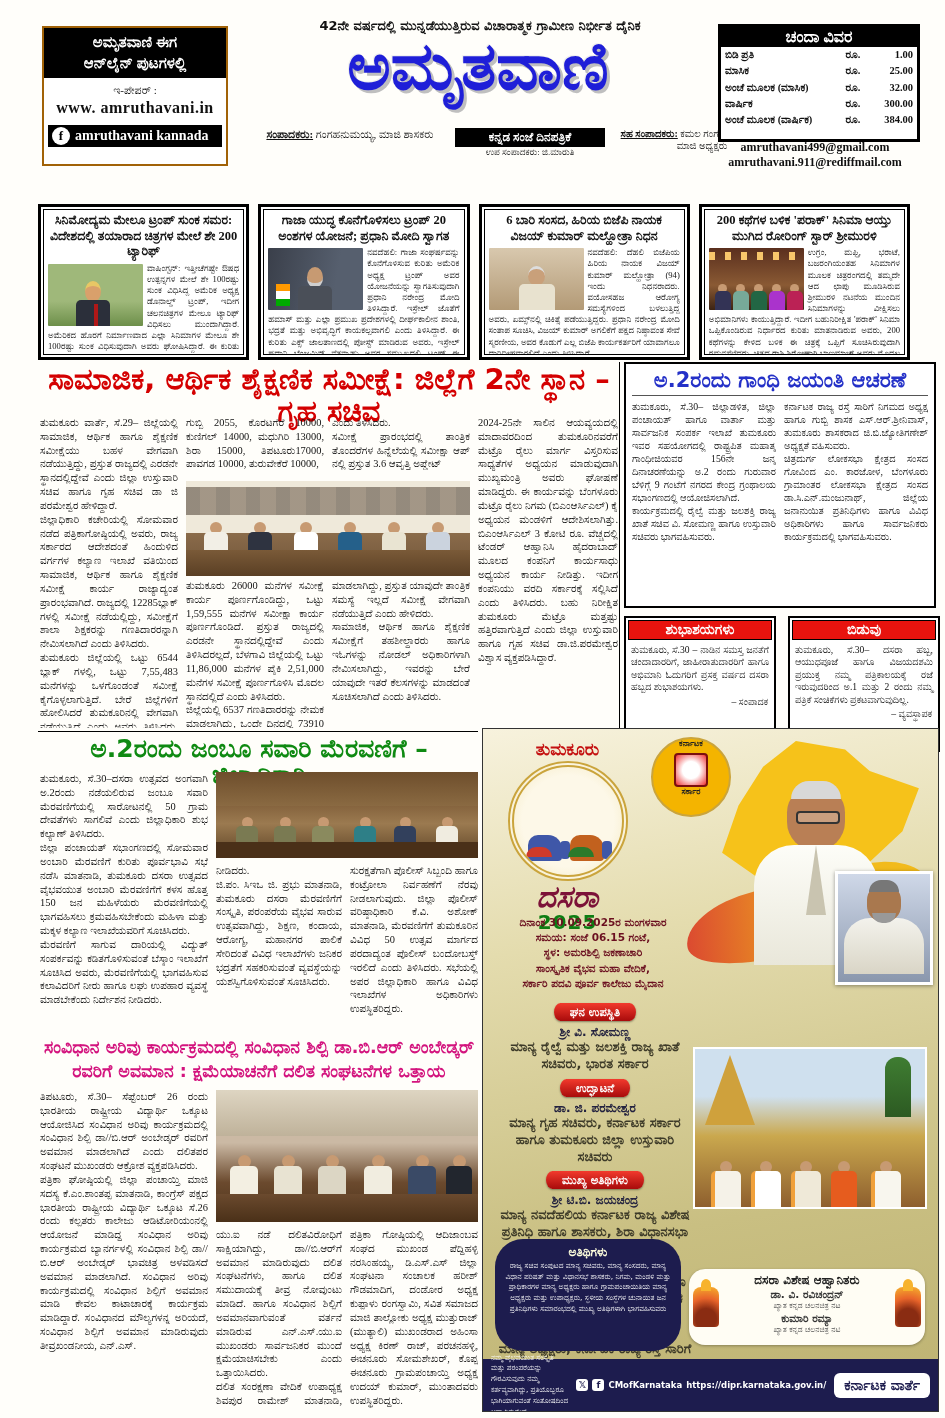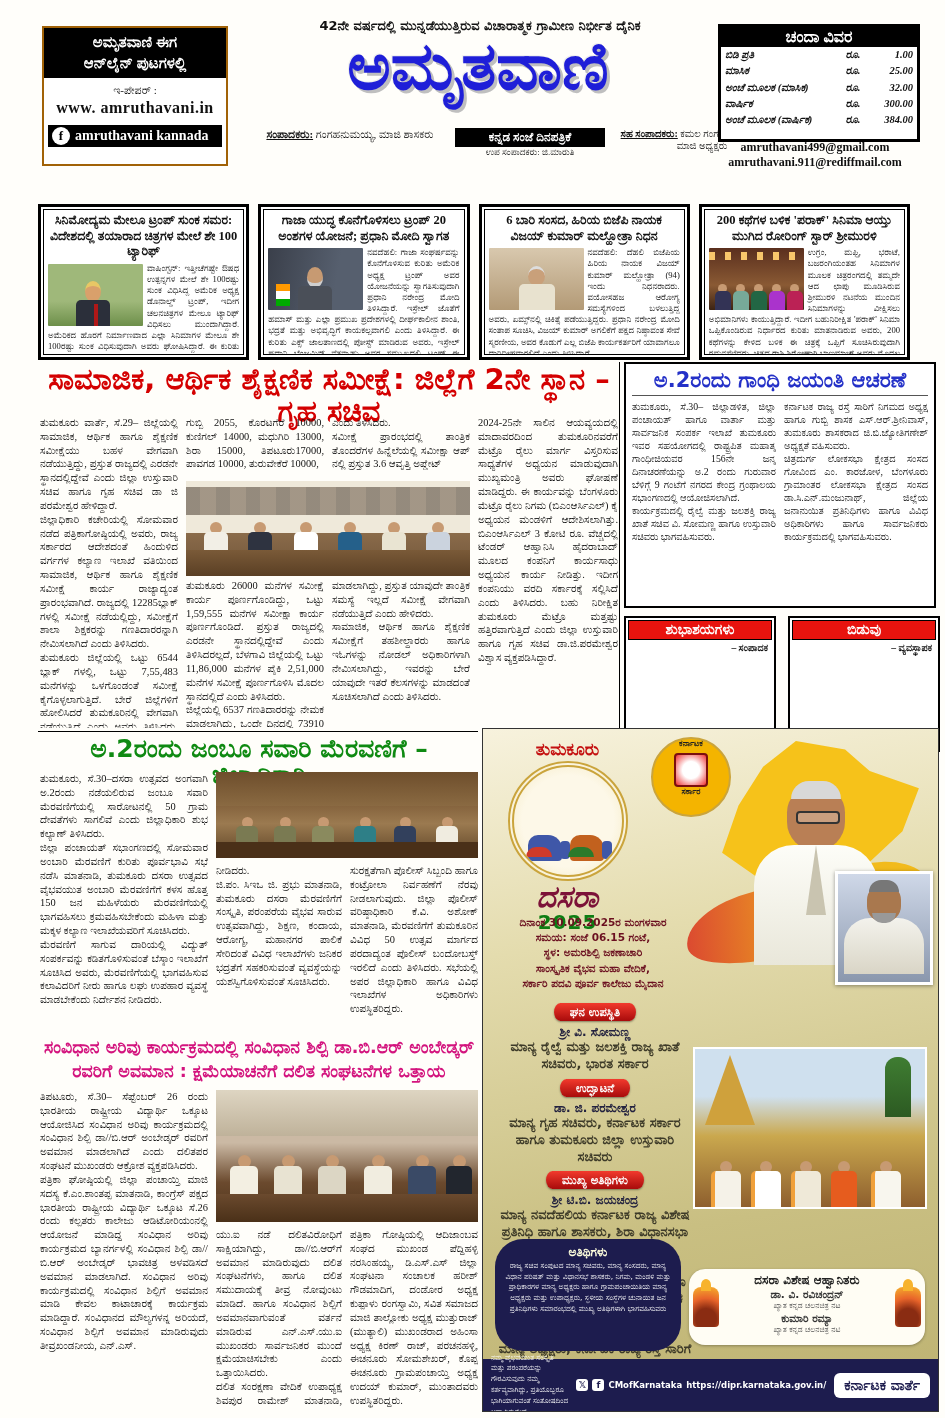--- a/index.html
+++ b/index.html
@@ -19,21 +19,21 @@
   .masthead{left:228px;top:34px;width:500px;text-align:center;font-size:66px;font-weight:bold;color:#1f1fd8;text-shadow:3px 3px 0 #bfbfbf,-1px -1px 0 #eee;line-height:1.0;white-space:nowrap;}
   .edline{left:235px;top:128px;width:230px;text-align:center;font-size:11px;}
   .edline .u{text-decoration:underline;font-weight:bold;}
   .kdaily{left:455px;top:128px;width:150px;background:#000;color:#fff;text-align:center;font-size:12px;font-weight:bold;padding:2px 0;}
   .subed{left:455px;top:147px;width:150px;text-align:center;font-size:9px;}
   .coed{left:612px;top:128px;width:180px;text-align:center;font-size:10px;}
   .coed .u{text-decoration:underline;font-weight:bold;}
   .subsbox{left:718px;top:24px;width:196px;height:112px;border:3px solid #000;background:#fff;}
   .subsbox .hd{background:#000;color:#fff;text-align:center;font-weight:bold;font-size:16px;padding:1px 0;}
   .subsbox table{width:100%;border-collapse:collapse;font-size:10.5px;font-weight:bold;}
-  .subsbox td{padding:0 4px;line-height:1.55;font-style:italic;}
+  .subsbox td{padding:0 4px;line-height:1.55;}
   .subsbox td:last-child{text-align:right;}
   .mails{left:700px;top:140px;width:230px;text-align:center;font-weight:bold;font-size:12px;line-height:1.25;}
 
   
   .dateline{left:38px;top:172px;width:872px;border-top:2px dashed #000;border-bottom:2px dashed #000;padding:4px 0;font-size:12.5px;font-weight:bold;display:flex;justify-content:space-between;}
 
   
   .briefs{left:38px;top:204px;width:872px;display:flex;gap:9px;}
   .brief{flex:1;border:3px solid #000;background:#fff;}
   .brief .in{border:1px solid #000;margin:2px;padding:3px 4px;height:138px;overflow:hidden;}
@@ -64,21 +64,21 @@
   
   .gbox{left:624px;top:362px;width:312px;height:246px;border:2px solid #000;background:#fff;padding:4px 6px;box-sizing:border-box;}
   .gbox h2{margin:0;color:#2431c8;font-size:21px;text-align:center;border-bottom:1px solid #555;padding-bottom:3px;}
   .gcols{display:flex;gap:8px;margin-top:4px;height:188px;overflow:hidden;}
   .gcols .colx{width:50%;font-size:9.8px;}
 
   
   .notice{border:2px solid #000;background:#fff;width:148px;height:132px;}
   .notice .nh{background:#e8130e;color:#fff;text-align:center;font-weight:bold;font-size:14px;border:1px solid #000;margin:2px;padding:1px 0;}
   .notice .nb{font-size:9.6px;text-align:justify;padding:2px 5px;line-height:1.3;}
-  .notice .sg{text-align:right;font-weight:bold;font-size:9.6px;padding:0 6px;}
+  .notice .sg{text-align:right;font-weight:normal;font-size:9.6px;padding:0 6px;}
 
   
   .jhead{left:40px;top:736px;width:438px;color:#0f8a12;font-weight:bold;font-size:25px;text-align:center;line-height:1.05;}
   .jphoto{left:216px;top:772px;width:262px;height:86px;position:absolute;overflow:hidden;background:linear-gradient(#7c5a36 30%,#9b7a50 60%,#5e4426 100%);}
   .jcol1{left:40px;top:772px;width:168px;height:258px;}
   .jcol2{left:216px;top:864px;width:126px;height:166px;}
   .jcol3{left:350px;top:864px;width:128px;height:166px;}
   .chead{left:40px;top:1036px;width:438px;color:#d3147e;font-weight:bold;font-size:17.5px;text-align:center;line-height:1.35;}
   .cphoto{left:216px;top:1090px;width:262px;height:132px;position:absolute;overflow:hidden;background:linear-gradient(#cbb9a4 40%,#6b4a2e 70%,#4a3018 100%);}
   .ccol1{left:40px;top:1090px;width:168px;height:318px;}
@@ -200,21 +200,21 @@
   </div>
   <div class="abs mails">
     <div>amruthavani499@gmail.com</div>
     <div>amruthavani.911@rediffmail.com</div>
   </div>
 
 
   <div class="abs briefs">
     <div class="brief">
         <div class="in">
-      <h3>ಸಿನಿಮೋದ್ಯಮ ಮೇಲೂ ಟ್ರಂಪ್ ಸುಂಕ ಸಮರ: ವಿದೇಶದಲ್ಲಿ ತಯಾರಾದ ಚಿತ್ರಗಳ ಮೇಲೆ ಶೇ 100 ಟ್ಯಾರಿಫ್</h3>
+      <h3>ಸಿನಿಮೋದ್ಯಮ ಮೇಲೂ ಟ್ರಂಪ್ ಸುಂಕ ಸಮರ: ವಿದೇಶದಲ್ಲಿ ತಯಾರಾದ ಚಿತ್ರಗಳ ಮೇಲೆ ಶೇ 200 ಟ್ಯಾರಿಫ್</h3>
       <div class="bph" style="background:linear-gradient(#9fb87a 60%,#6d8f4a 100%);">
         <div class="fig" style="left:28px;bottom:-4px;">
               <div class="hd2" style="width:16px;height:16px;background:#d9a06b;border-top:5px solid #e8c765;border-radius:50%;"></div>
               <div class="bd2" style="width:34px;height:30px;background:#2b2f3a;"></div>
             </div>
         <div style="position:absolute;left:46px;bottom:0;width:4px;height:22px;background:#b01818;"></div>
       </div>
       <div class="bd">ವಾಷಿಂಗ್ಟನ್: ಇತ್ತೀಚೆಗಷ್ಟೇ ಔಷಧ ಉತ್ಪನ್ನಗಳ ಮೇಲೆ ಶೇ 100ರಷ್ಟು ಸುಂಕ ವಿಧಿಸಿದ್ದ ಅಮೆರಿಕ ಅಧ್ಯಕ್ಷ ಡೊನಾಲ್ಡ್ ಟ್ರಂಪ್, ಇದೀಗ ಚಲನಚಿತ್ರಗಳ ಮೇಲೂ ಟ್ಯಾರಿಫ್ ವಿಧಿಸಲು ಮುಂದಾಗಿದ್ದಾರೆ. ಅಮೆರಿಕದ ಹೊರಗೆ ನಿರ್ಮಾಣವಾದ ಎಲ್ಲಾ ಸಿನಿಮಾಗಳ ಮೇಲೂ ಶೇ 100ರಷ್ಟು ಸುಂಕ ವಿಧಿಸುವುದಾಗಿ ಅವರು ಘೋಷಿಸಿದ್ದಾರೆ. ಈ ಕುರಿತು ತಮ್ಮ ಟ್ರುತ್ ಸಾಮಾಜಿಕ ಜಾಲತಾಣದಲ್ಲಿ ಪ್ರಕಟಿಸಿರುವ ಅವರು, ಮಾಯವಿಯಿಂದ ಜಾಲತಾಣಿಕ ಕದ್ದ ಹಾಗೆ ಅಮೆರಿಕದ ಚಿತ್ರೋದ್ಯಮವನ್ನು ಬೇರೆ ದೇಶಗಳು ತಮ್ಮ ಚಿತ್ರರಂಗಕ್ಕೆ ಸೆಳೆದುಕೊಂಡಿವೆ ಎಂದು ಆಕ್ರೋಶ ವ್ಯಕ್ತಪಡಿಸಿದ್ದಾರೆ.</div>
     </div>
       </div>
@@ -333,24 +333,26 @@
     <div class="gcols">
       <div class="colx">ತುಮಕೂರು, ಸೆ.30– ಜಿಲ್ಲಾಡಳಿತ, ಜಿಲ್ಲಾ ಪಂಚಾಯತ್ ಹಾಗೂ ವಾರ್ತಾ ಮತ್ತು ಸಾರ್ವಜನಿಕ ಸಂಪರ್ಕ ಇಲಾಖೆ ತುಮಕೂರು ಇವರ ಸಹಯೋಗದಲ್ಲಿ ರಾಷ್ಟ್ರಪಿತ ಮಹಾತ್ಮ ಗಾಂಧೀಜಿಯವರ 156ನೇ ಜನ್ಮ ದಿನಾಚರಣೆಯನ್ನು ಅ.2 ರಂದು ಗುರುವಾರ ಬೆಳಿಗ್ಗೆ 9 ಗಂಟೆಗೆ ನಗರದ ಕೇಂದ್ರ ಗ್ರಂಥಾಲಯ ಸಭಾಂಗಣದಲ್ಲಿ ಆಯೋಜಿಸಲಾಗಿದೆ.
 ಕಾರ್ಯಕ್ರಮದಲ್ಲಿ ರೈಲ್ವೆ ಮತ್ತು ಜಲಶಕ್ತಿ ರಾಜ್ಯ ಖಾತೆ ಸಚಿವ ವಿ. ಸೋಮಣ್ಣ ಹಾಗೂ ಉಸ್ತುವಾರಿ ಸಚಿವರು ಭಾಗವಹಿಸುವರು.</div>
       <div class="colx">ಕರ್ನಾಟಕ ರಾಜ್ಯ ರಸ್ತೆ ಸಾರಿಗೆ ನಿಗಮದ ಅಧ್ಯಕ್ಷ ಹಾಗೂ ಗುಬ್ಬಿ ಶಾಸಕ ಎಸ್.ಆರ್.ಶ್ರೀನಿವಾಸ್, ತುಮಕೂರು ಶಾಸಕರಾದ ಜಿ.ಬಿ.ಜ್ಯೋತಿಗಣೇಶ್ ಅಧ್ಯಕ್ಷತೆ ವಹಿಸುವರು.
 ಚಿತ್ರದುರ್ಗ ಲೋಕಸಭಾ ಕ್ಷೇತ್ರದ ಸಂಸದ ಗೋವಿಂದ ಎಂ. ಕಾರಜೋಳ, ಬೆಂಗಳೂರು ಗ್ರಾಮಾಂತರ ಲೋಕಸಭಾ ಕ್ಷೇತ್ರದ ಸಂಸದ ಡಾ.ಸಿ.ಎನ್.ಮಂಜುನಾಥ್, ಜಿಲ್ಲೆಯ ಜನಾನುಯಿತ ಪ್ರತಿನಿಧಿಗಳು ಹಾಗೂ ವಿವಿಧ ಅಧಿಕಾರಿಗಳು ಹಾಗೂ ಸಾರ್ವಜನಿಕರು ಕಾರ್ಯಕ್ರಮದಲ್ಲಿ ಭಾಗವಹಿಸುವರು.</div>
     </div>
   </div>
 
   <div class="abs notice" style="left:624px;top:616px;">
     <div class="nh">ಶುಭಾಶಯಗಳು</div>
+    <div class="nb">ತುಮಕೂರು, ಸೆ.30 – ನಾಡಿನ ಸಮಸ್ತ ಜನತೆಗೆ ಚಂದಾದಾರರಿಗೆ, ಜಾಹೀರಾತುದಾರರಿಗೆ ಹಾಗೂ ಅಭಿಮಾನಿ ಓದುಗರಿಗೆ ಪ್ರಸಕ್ತ ವರ್ಷದ ದಸರಾ ಹಬ್ಬದ ಶುಭಾಶಯಗಳು.</div>
     <div class="sg">– ಸಂಪಾದಕ</div>
   </div>
   <div class="abs notice" style="left:788px;top:616px;width:148px;">
     <div class="nh">ಬಿಡುವು</div>
+    <div class="nb">ತುಮಕೂರು, ಸೆ.30– ದಸರಾ ಹಬ್ಬ, ಆಯುಧಪೂಜೆ ಹಾಗೂ ವಿಜಯದಶಮಿ ಪ್ರಯುಕ್ತ ನಮ್ಮ ಪತ್ರಿಕಾಲಯಕ್ಕೆ ರಜೆ ಇರುವುದರಿಂದ ಅ.1 ಮತ್ತು 2 ರಂದು ನಮ್ಮ ಪತ್ರಿಕೆ ಸಂಚಿಕೆಗಳು ಪ್ರಕಟವಾಗುವುದಿಲ್ಲ.</div>
     <div class="sg">– ವ್ಯವಸ್ಥಾಪಕ</div>
   </div>
 
   <div class="abs hrule" style="left:38px;top:731px;width:440px;height:1px;"></div>
 
   <div class="abs jhead k">ಅ.2ರಂದು ಜಂಬೂ ಸವಾರಿ ಮೆರವಣಿಗೆ – ಜಿಲ್ಲಾಧಿಕಾರಿ</div>
   <div class="jphoto">
     <div style="position:absolute;top:0;left:0;right:0;height:34px;background:linear-gradient(#6e4e2c,#8a6a42);"></div>
     <div class="fig" style="left:20px;bottom:14px;">
         <div class="hd2" style="width:11px;height:11px;"></div>

